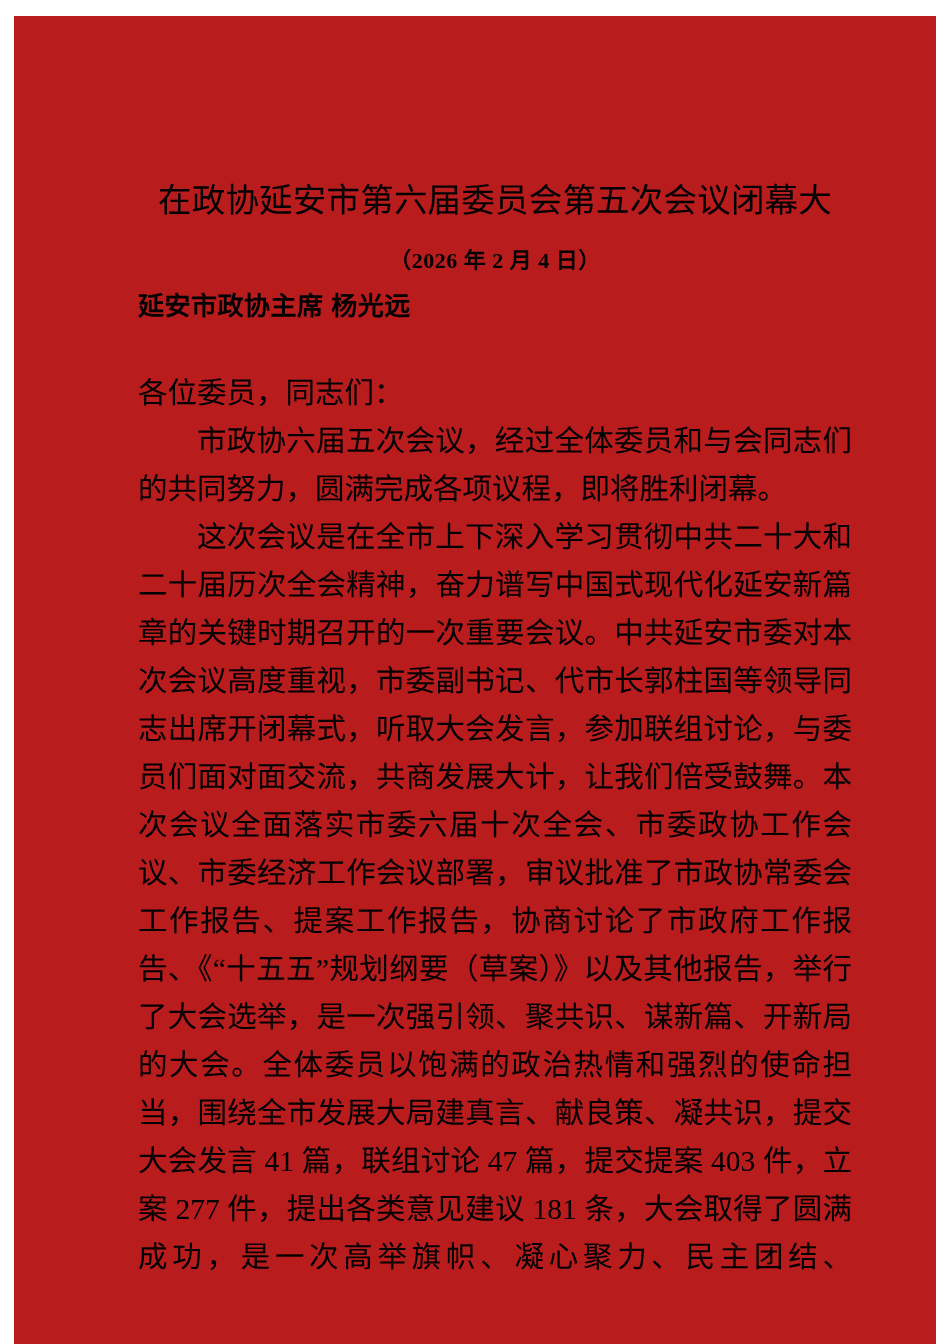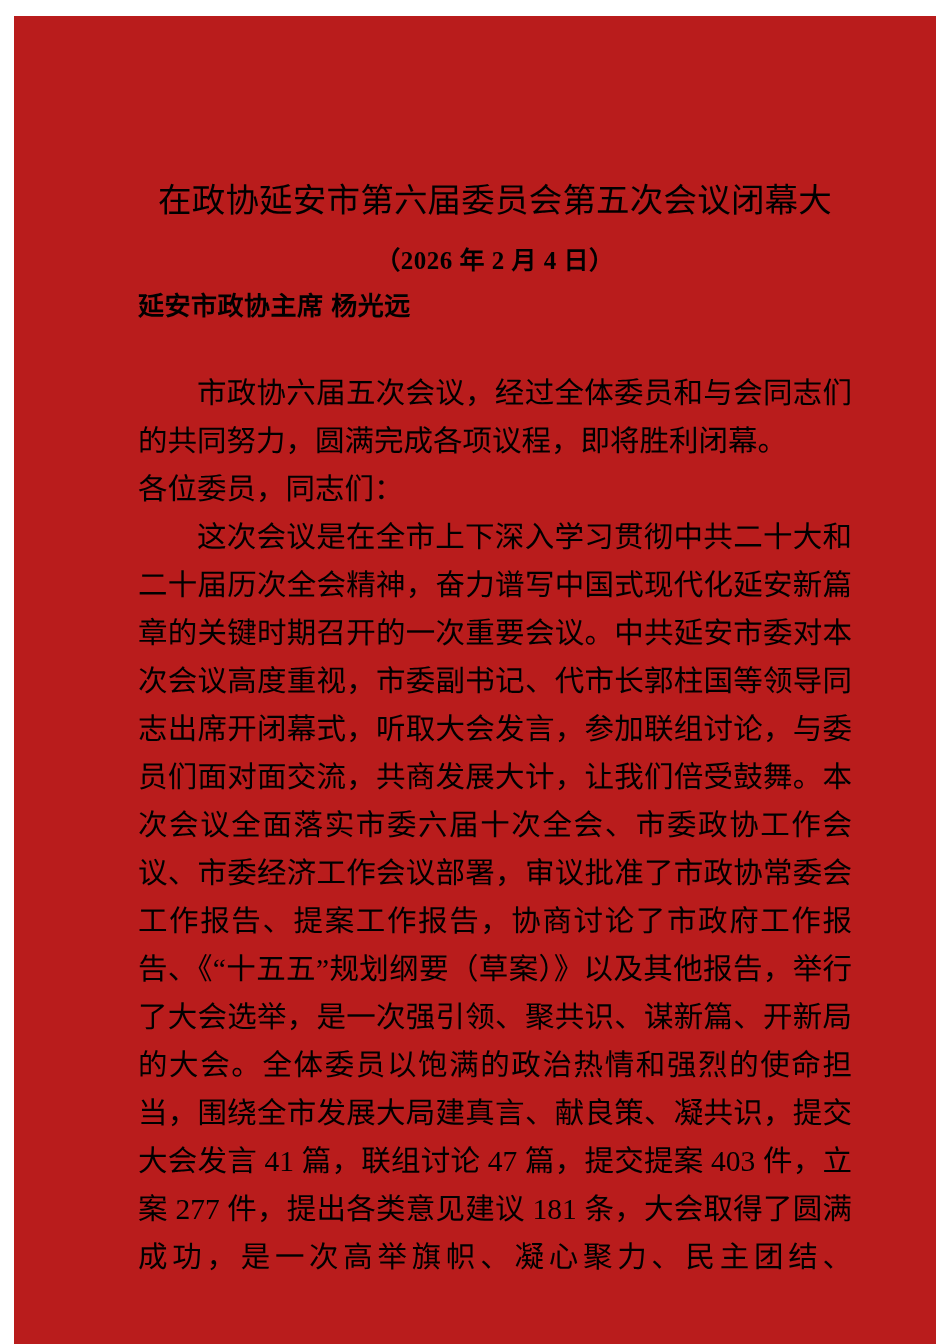--- a/index.html
+++ b/index.html
@@ -42,21 +42,21 @@
     text-align: center;
     letter-spacing: 0.2px;
     color: #000;
   }
 
   .doc-date {
     margin: 0;
     padding-top: 16px;
     font-family: "Liberation Serif", "DejaVu Serif", serif;
     font-weight: 700;
-    font-size: 25px;
+    font-size: 22px;
     line-height: 36px;
     text-align: center;
     letter-spacing: 0.5px;
   }
 
   .doc-author {
     margin: 0;
     padding-top: 8px;
     font-family: "Liberation Sans", "DejaVu Sans", sans-serif;
     font-weight: 700;
@@ -100,21 +100,21 @@
   <div class="content">
 
     <h1 class="doc-title"><span>在政协延安市第六届委员会第五次会议闭幕大</span><br></h1>
 
     <div class="doc-date">（2026 年 2 月 4 日）</div>
 
     <div class="doc-author">延安市政协主席 杨光远</div>
 
     <div class="body-block">
 
+      <p class="para">各位委员，同志们：</p>
+
       <p class="para indent">市政协六届五次会议，经过全体委员和与会同志们的共同努力，圆满完成各项议程，即将胜利闭幕。</p>
-
-      <p class="para">各位委员，同志们：</p>
 
       <p class="para indent clipped">这次会议是在全市上下深入学习贯彻中共二十大和二十届历次全会精神，奋力谱写中国式现代化延安新篇章的关键时期召开的一次重要会议。中共延安市委对本次会议高度重视，市委副书记、代市长郭柱国等领导同志出席开闭幕式，听取大会发言，参加联组讨论，与委员们面对面交流，共商发展大计，让我们倍受鼓舞。本次会议全面落实市委六届十次全会、市委政协工作会议、市委经济工作会议部署，审议批准了市政协常委会工作报告、提案工作报告，协商讨论了市政府工作报告、《“十五五”规划纲要（草案）》以及其他报告，举行了大会选举，是一次强引领、聚共识、谋新篇、开新局的大会。全体委员以饱满的政治热情和强烈的使命担当，围绕全市发展大局建真言、献良策、凝共识，提交大会发言 41 篇，联组讨论 47 篇，提交提案 403 件，立案 277 件，提出各类意见建议 181 条，大会取得了圆满成功，是一次高举旗帜、凝心聚力、民主团结、</p>
 
     </div>
   </div>
 </div>
 
 </body></html>

